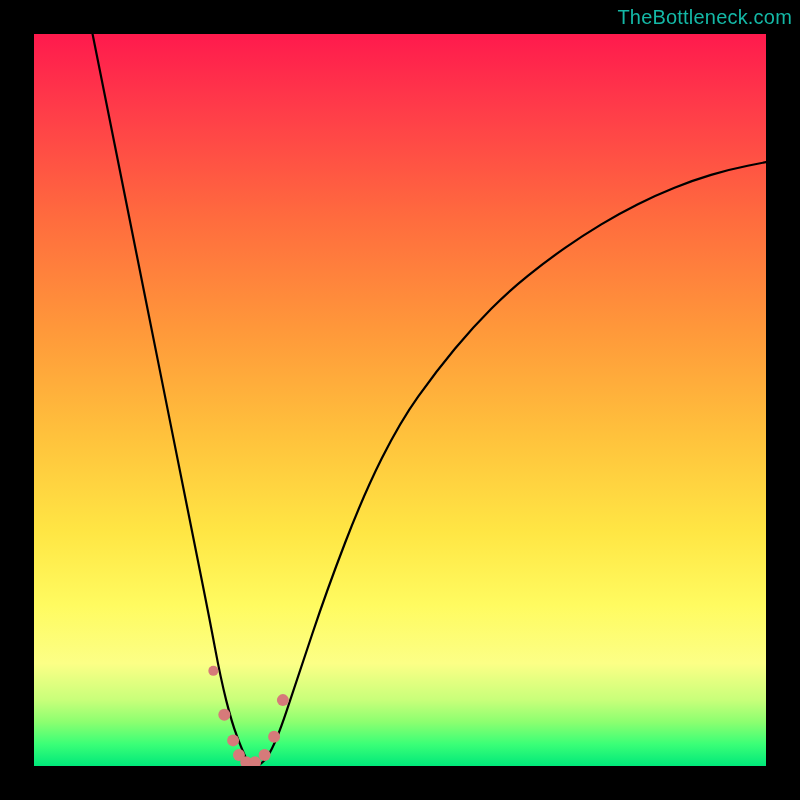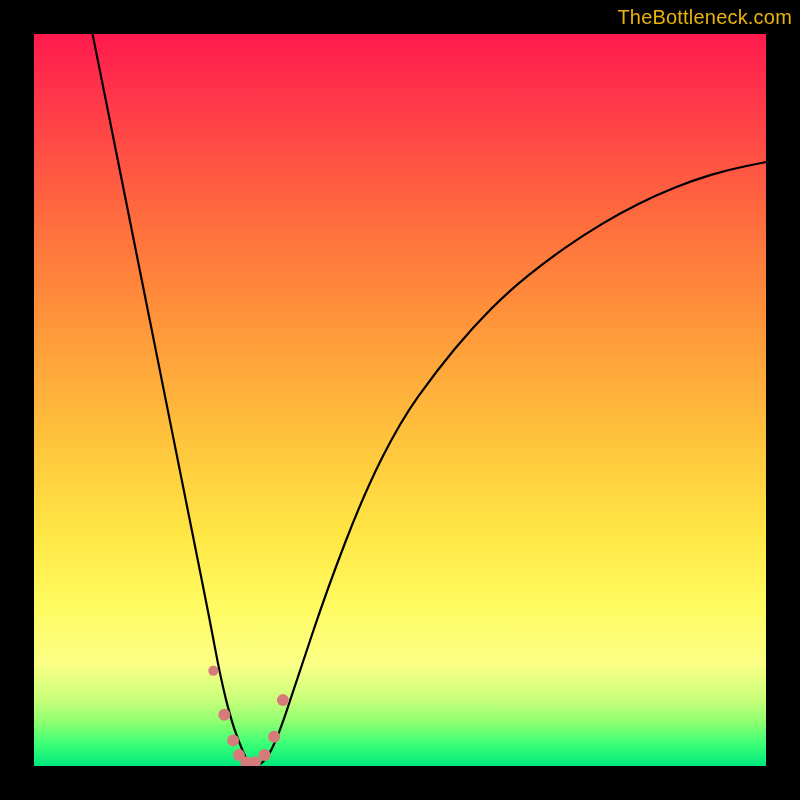--- a/index.html
+++ b/index.html
@@ -35,21 +35,21 @@
       #c8ff7a 91%,
       #8cff70 94%,
       #3bff77 97%,
       #00e87a 100%
     );
   }
   .watermark {
     position: absolute;
     top: 6px;
     right: 8px;
-    color: #eab308;
+    color: #14b8a6;
     font-size: 20px;
     font-weight: 500;
     letter-spacing: 0.2px;
     user-select: none;
   }
   svg.curve {
     position: absolute;
     left: 0; top: 0;
     width: 732px; height: 732px;
   }

